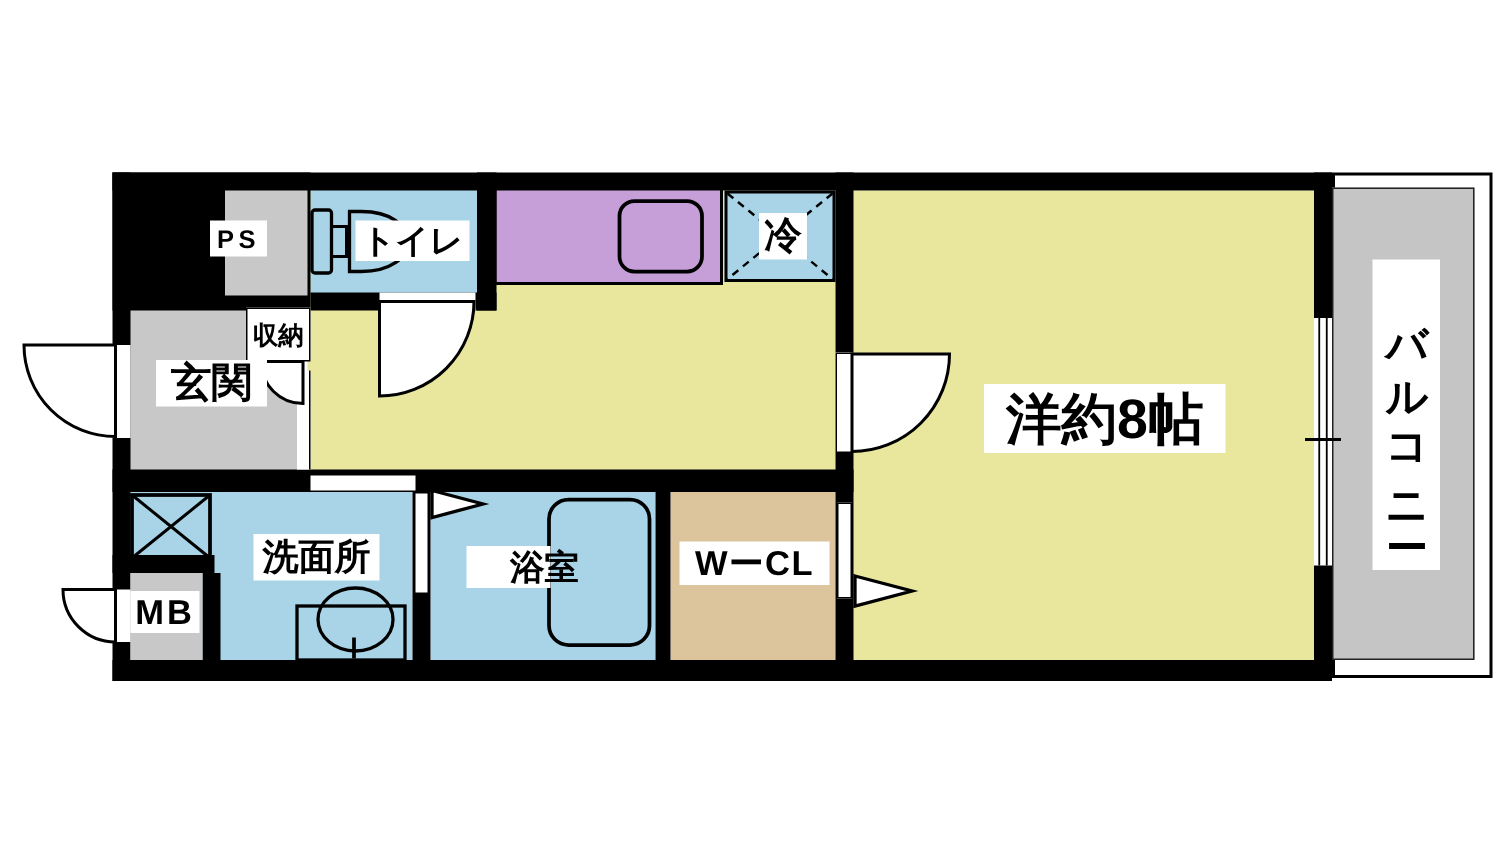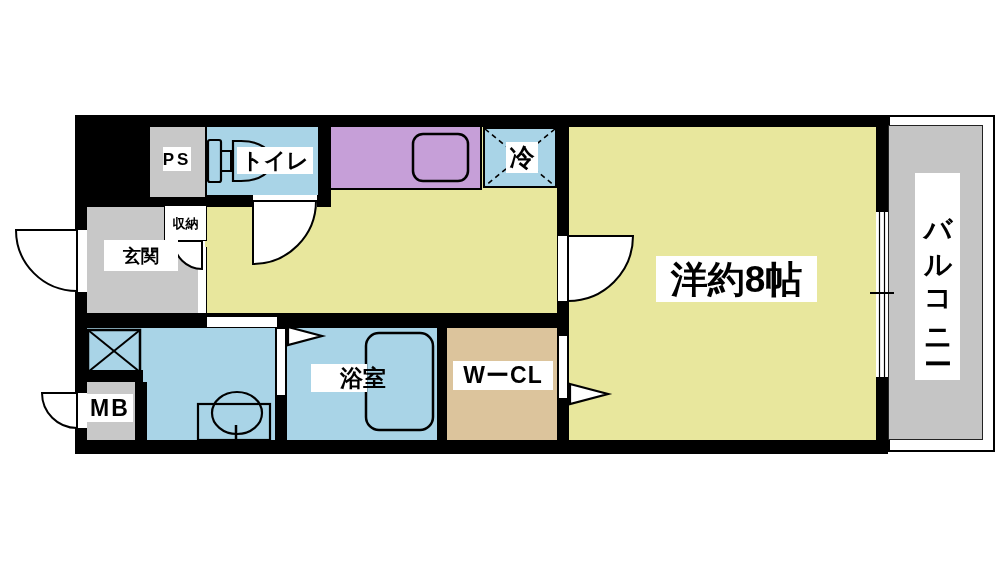--- a/index.html
+++ b/index.html
@@ -59,25 +59,25 @@
   .g-mb        {left:75px;top:393px;width:12px;height:35px;}
   .g-toilet    {left:253px;top:195px;width:64px;height:12px;}
   .g-genkan-open{left:198px;top:247px;width:9px;height:66px;border-right:1px solid #000;}
   .g-washroom  {left:206px;top:316px;width:72px;height:12px;border:1px solid #000;}
   .g-bath      {left:276px;top:328px;width:10px;height:68px;border:1px solid #000;}
   .g-wcl       {left:558px;top:335px;width:10px;height:64px;border:1px solid #000;}
   .g-main      {left:557px;top:235px;width:12px;height:67px;border:1px solid #000;}
   .g-window    {left:876px;top:212px;width:12px;height:165px;}
 
   
-  .l-ps       {left:163px;top:147px;width:28px;height:24px;font-size:17px;letter-spacing:3px;}
+  .l-ps       {left:140px;top:147px;width:38px;height:24px;font-size:17px;letter-spacing:3px;}
   .l-toilet   {left:237px;top:147px;width:76px;height:27px;font-size:22px;}
   .l-fridge   {left:506px;top:142px;width:32px;height:31px;font-size:25px;}
-  .l-genkan   {left:104px;top:240px;width:74px;height:31px;font-size:18px;text-align:right;}
-  .l-closet   {left:166px;top:212px;width:39px;height:22px;font-size:13px;}
+  .l-genkan   {left:104px;top:240px;width:74px;height:31px;font-size:27px;text-align:right;}
+  .l-closet   {left:166px;top:212px;width:39px;height:22px;font-size:17px;}
   .l-washroom {left:169px;top:356px;width:84px;height:31px;font-size:24px;}
   .l-bathroom {left:311px;top:364px;width:56px;height:28px;font-size:23px;padding-left:48px;}
   .l-wcl      {left:453px;top:361px;width:100px;height:29px;font-size:23px;letter-spacing:1px;text-align:right;}
   .l-main     {left:656px;top:256px;width:161px;height:46px;font-size:37px;}
   .l-mb       {left:87px;top:394px;width:46px;height:28px;font-size:23px;letter-spacing:2px;}
   .l-balcony  {left:915px;top:173px;width:45px;height:207px;font-size:28px;writing-mode:vertical-rl;letter-spacing:6px;}
 </style>
 </head>
 <body>
 
@@ -159,18 +159,19 @@
     <line x1="879.5" y1="212" x2="879.5" y2="377" stroke="#000" stroke-width="1.2"></line>
     <line x1="884.5" y1="212" x2="884.5" y2="377" stroke="#000" stroke-width="1.2"></line>
     <line x1="870" y1="293" x2="894" y2="293" stroke="#000" stroke-width="2"></line>
   </svg>
 
   <div class="label l-ps">PS</div>
   <div class="label l-toilet">トイレ</div>
   <div class="label l-fridge">冷</div>
   <div class="label l-genkan">玄関</div>
   <div class="label l-closet">収納</div>
+  <div class="label l-washroom">洗面所</div>
   <div class="label l-bathroom">浴室</div>
   <div class="label l-wcl">WーCL</div>
   <div class="label l-main">洋約8帖</div>
   <div class="label l-mb">MB</div>
   <div class="label l-balcony">バルコニー</div>
 </div>
 
 </body></html>

